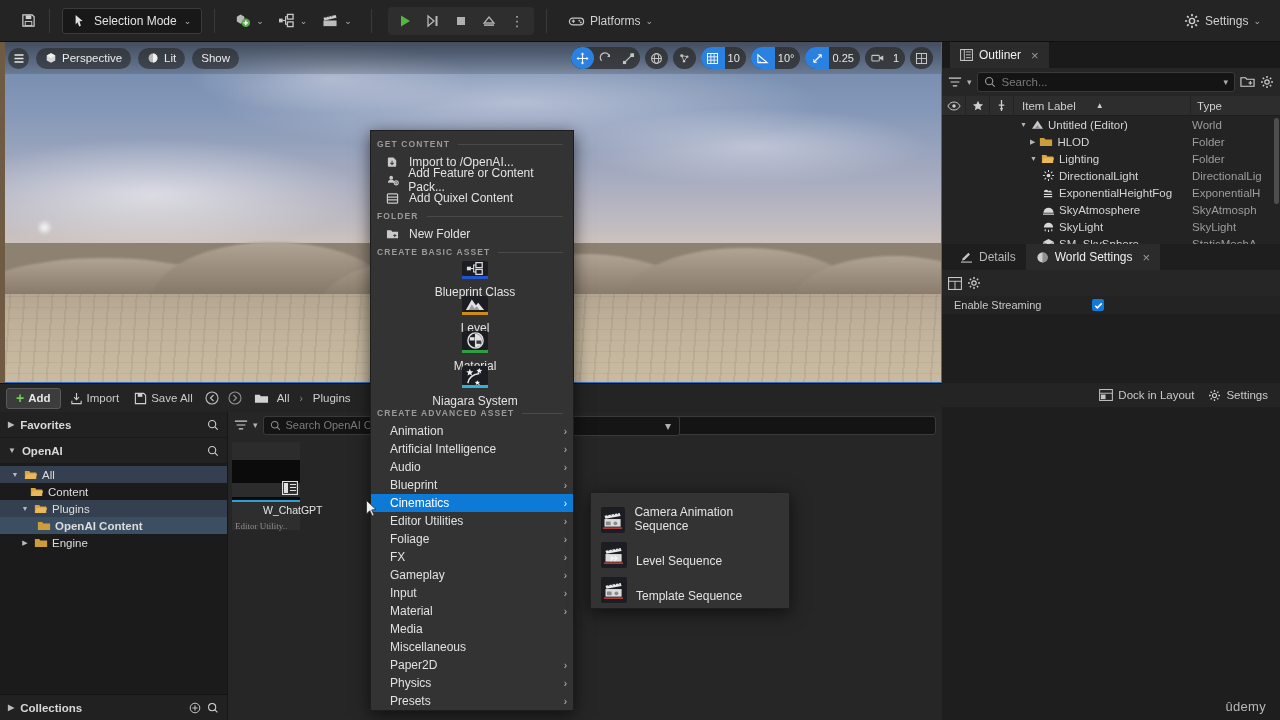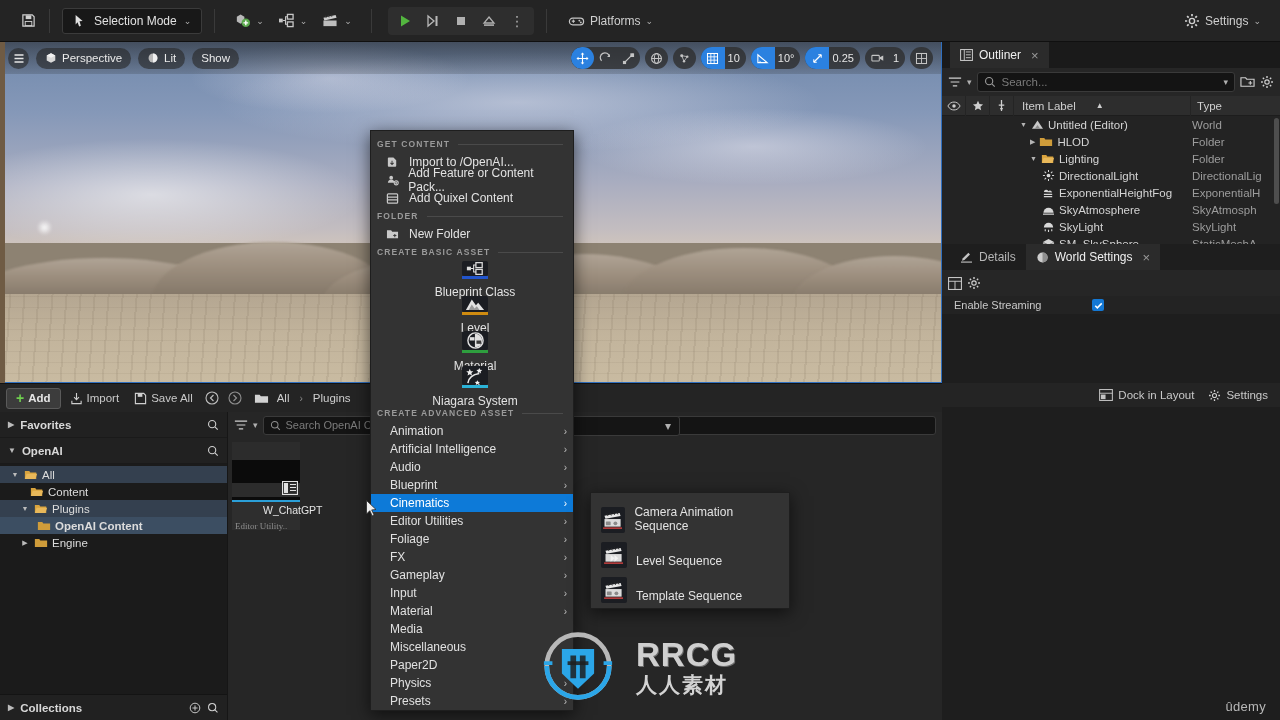--- a/index.html
+++ b/index.html
@@ -1157,31 +1157,16 @@
       <span>Template Sequence</span>
     </div>
   </div>
 
   <div class="cursor">
     <svg width="12" height="18" viewBox="0 0 12 18">
         <path d="M0.5 0.5L10 9.5l-4.3.4 2.4 5.2-1.9.8L3.8 10.7 0.5 14z" fill="#f0f0f0" stroke="#2b2b2b" stroke-width="0.8"></path>
       </svg>
   </div>
 
-  <div class="wm">
-    <svg width="96" height="72" viewBox="0 0 100 76">
-      <circle cx="50" cy="38" r="33" fill="none" stroke="#b8b8b8" stroke-width="5"></circle>
-      <path d="M50 5 A33 33 0 0 1 83 38 L70 38 A20 20 0 0 0 50 18 Z" fill="#1f1f1f" opacity="0"></path>
-      <path d="M17 38 A33 33 0 0 0 50 71 A33 33 0 0 0 83 38" fill="none" stroke="#2ba6e8" stroke-width="5"></path>
-      <path d="M33 20h34v26l-17 16-17-16z" fill="#2ba6e8"></path>
-      <path d="M42 27h6v24h-6zM52 27h6v24h-6z" fill="#1f1f1f" opacity="0.85"></path>
-      <path d="M39 33h22v4H39z" fill="#1f1f1f" opacity="0.85"></path>
-      <path d="M14 33h9v4h-9zM77 33h9v4h-9z" fill="#2ba6e8"></path>
-    </svg>
-    <div class="wm-text">
-      <div class="wm-rrcg">RRCG</div>
-      <div class="wm-cn">人人素材</div>
-    </div>
-  </div>
 
   <div class="udemy">ûdemy</div>
 
 </div>
 
 </body></html>

